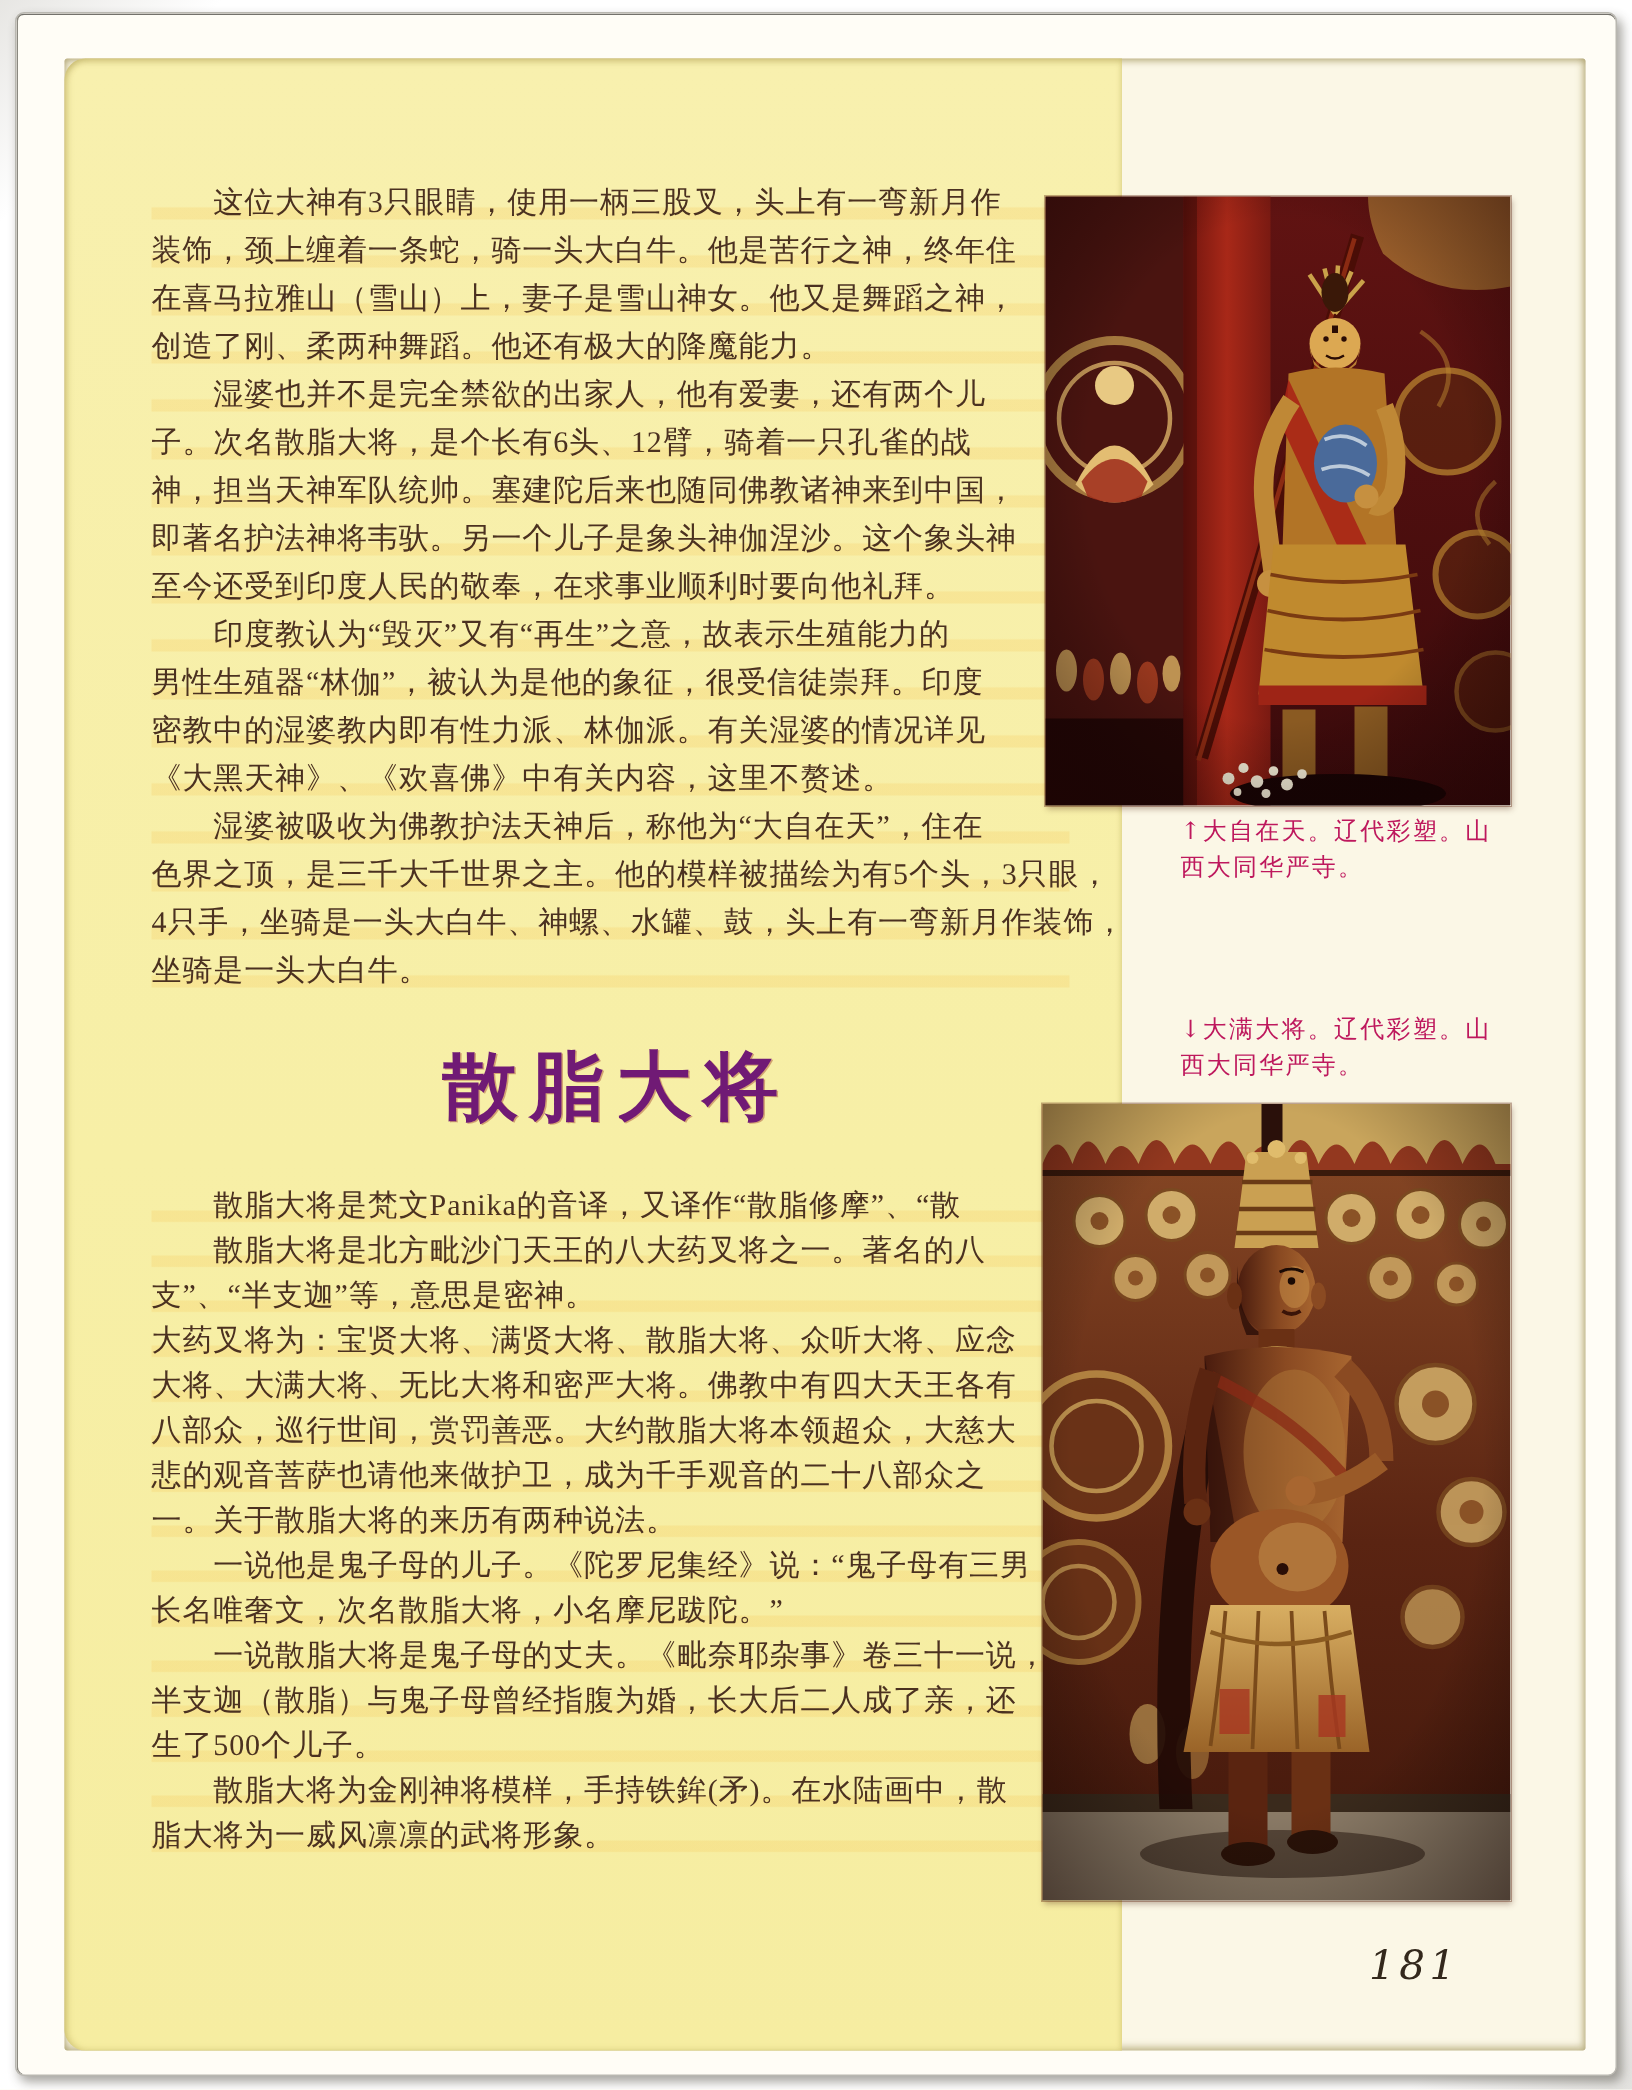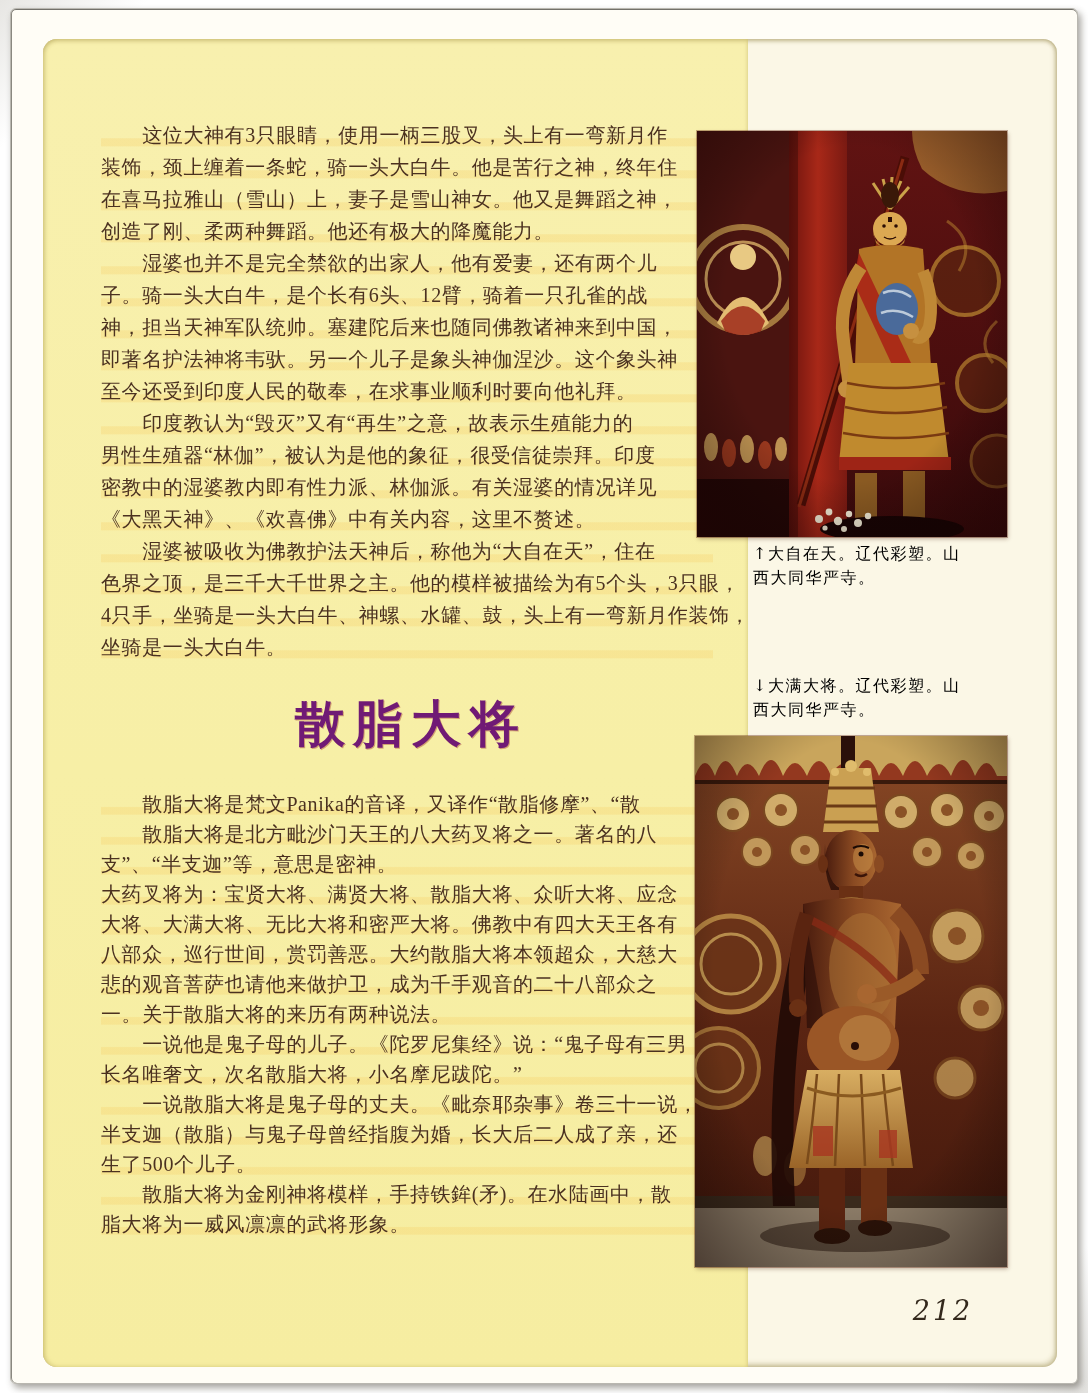--- a/index.html
+++ b/index.html
@@ -8,41 +8,41 @@
     background:linear-gradient(135deg,#e7e6e3 0%,#ffffff 6%,#ffffff 94%,#e2e1de 100%);
     font-family:"Liberation Serif","DejaVu Serif",serif;
   }
   .paper{
     position:absolute;left:10px;top:8px;width:1066px;height:1374px;
     background:#fffdf6;border:1px solid #b9b7b0;border-radius:6px;
     box-shadow:1px 0 0 #8a8880 inset,0 1px 0 #73716b inset,3px 4px 7px rgba(60,55,45,.45);
   }
   .panel{
     position:absolute;left:32px;top:30px;width:1014px;height:1328px;
-    background:#fbf7e6;border-radius:14px;
+    background:#fbf7e6;border-radius:2px;
     box-shadow:inset 0 2px 4px rgba(140,125,60,.45),inset -2px -3px 5px rgba(140,125,60,.35),inset 2px 0 4px rgba(140,125,60,.25);
   }
   .panel-yellow{
     position:absolute;left:0;top:0;bottom:0;width:705px;
     background:linear-gradient(180deg,#f8f0ae 0%,#f7efa6 55%,#f6eda1 100%);
     border-radius:14px 0 0 14px;
     box-shadow:inset 0 2px 4px rgba(150,130,50,.35),inset 2px 0 4px rgba(150,130,50,.25);
   }
   .bodytext{position:absolute;left:58px;width:612px;color:#4b3120;}
   .bodytext .line{
     white-space:pre;font-size:20px;line-height:32px;height:32px;letter-spacing:.6px;
     background:linear-gradient(180deg,transparent 58%,rgba(246,190,70,.20) 62%,rgba(246,190,70,.20) 84%,transparent 87%);
   }
   #block2 .line{line-height:30px;height:30px;}
   .heading{
     position:absolute;left:252px;top:652px;height:62px;
     font-size:50px;font-weight:bold;letter-spacing:8px;color:#701a75;
     text-shadow:1px 1px 0 rgba(140,20,15,.35);white-space:nowrap;
   }
-  .caption{position:absolute;left:710px;width:240px;color:#000000;}
+  .caption{position:absolute;left:744px;width:240px;color:#be185d;}
   .caption .line{
     white-space:pre;font-size:16px;line-height:24px;height:24px;letter-spacing:1.5px;
     background:none;font-family:"DejaVu Serif","Liberation Serif",serif;
   }
   .photo{position:absolute;box-shadow:0 0 0 1px rgba(90,30,10,.35),1px 2px 4px rgba(80,40,20,.35);}
   .photo svg{display:block;}
   #photo1{left:654px;top:92px;width:310px;height:406px;}
   #photo2{left:652px;top:697px;width:312px;height:531px;}
   .pagenum{
     position:absolute;left:820px;top:1256px;width:160px;text-align:center;
@@ -56,21 +56,21 @@
 <div class="paper">
   <div class="panel">
     <div class="panel-yellow"></div>
 
     <div class="bodytext" id="block1" style="top:80px;">
         <div class="line">　　这位大神有3只眼睛，使用一柄三股叉，头上有一弯新月作</div>
         <div class="line">装饰，颈上缠着一条蛇，骑一头大白牛。他是苦行之神，终年住</div>
         <div class="line">在喜马拉雅山（雪山）上，妻子是雪山神女。他又是舞蹈之神，</div>
         <div class="line">创造了刚、柔两种舞蹈。他还有极大的降魔能力。</div>
         <div class="line">　　湿婆也并不是完全禁欲的出家人，他有爱妻，还有两个儿</div>
-        <div class="line">子。骑一头大白牛，是个长有6头、12臂，骑着一只孔雀的战</div>
+        <div class="line">子。次名散脂大将，是个长有6头、12臂，骑着一只孔雀的战</div>
         <div class="line">神，担当天神军队统帅。塞建陀后来也随同佛教诸神来到中国，</div>
         <div class="line">即著名护法神将韦驮。另一个儿子是象头神伽涅沙。这个象头神</div>
         <div class="line">至今还受到印度人民的敬奉，在求事业顺利时要向他礼拜。</div>
         <div class="line">　　印度教认为“毁灭”又有“再生”之意，故表示生殖能力的</div>
         <div class="line">男性生殖器“林伽”，被认为是他的象征，很受信徒崇拜。印度</div>
         <div class="line">密教中的湿婆教内即有性力派、林伽派。有关湿婆的情况详见</div>
         <div class="line">《大黑天神》、《欢喜佛》中有关内容，这里不赘述。</div>
         <div class="line">　　湿婆被吸收为佛教护法天神后，称他为“大自在天”，住在</div>
         <div class="line">色界之顶，是三千大千世界之主。他的模样被描绘为有5个头，3只眼，</div>
         <div class="line">4只手，坐骑是一头大白牛、神螺、水罐、鼓，头上有一弯新月作装饰，</div>
@@ -313,15 +313,15 @@
 
           <rect x="124" y="432" width="26" height="66" fill="#5a2410"></rect>
           <rect x="166" y="432" width="26" height="58" fill="#6a3014"></rect>
           <ellipse cx="137" cy="500" rx="18" ry="8" fill="#2a1208"></ellipse>
           <ellipse cx="180" cy="492" rx="17" ry="8" fill="#2a1208"></ellipse>
         </g>
         <rect width="312" height="531" fill="url(#p2vig)"></rect>
       </svg>
     </div>
 
-    <div class="pagenum">212</div>
+    <div class="pagenum">181</div>
   </div>
 </div>
 
 </body></html>

